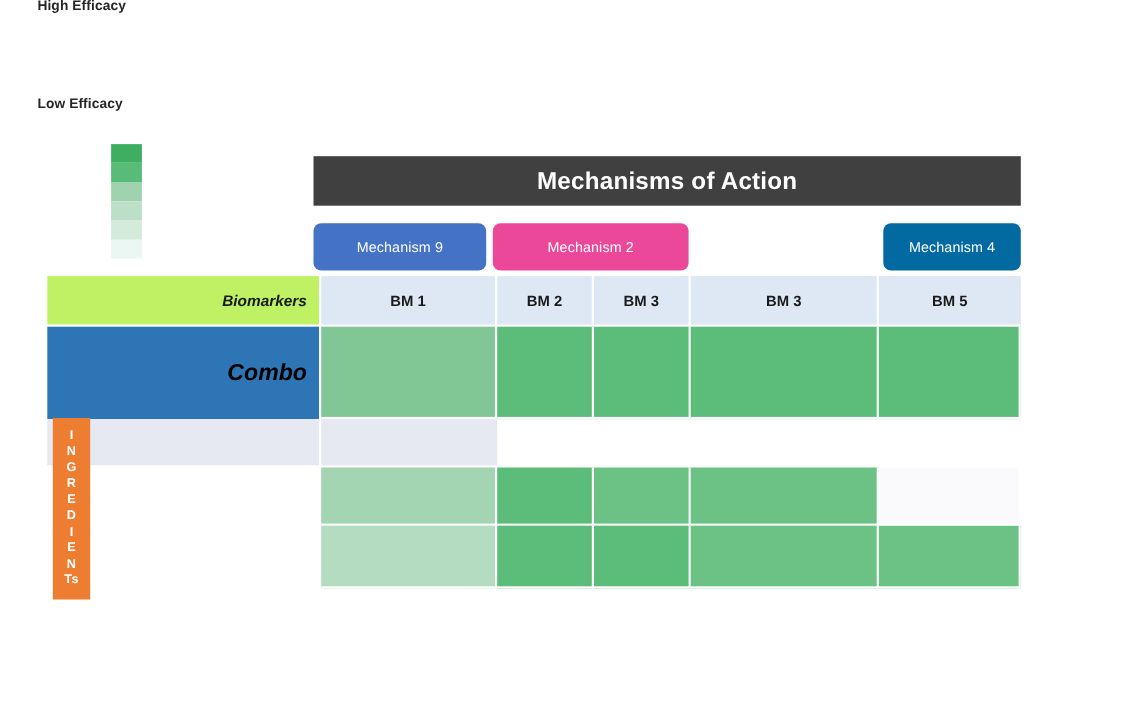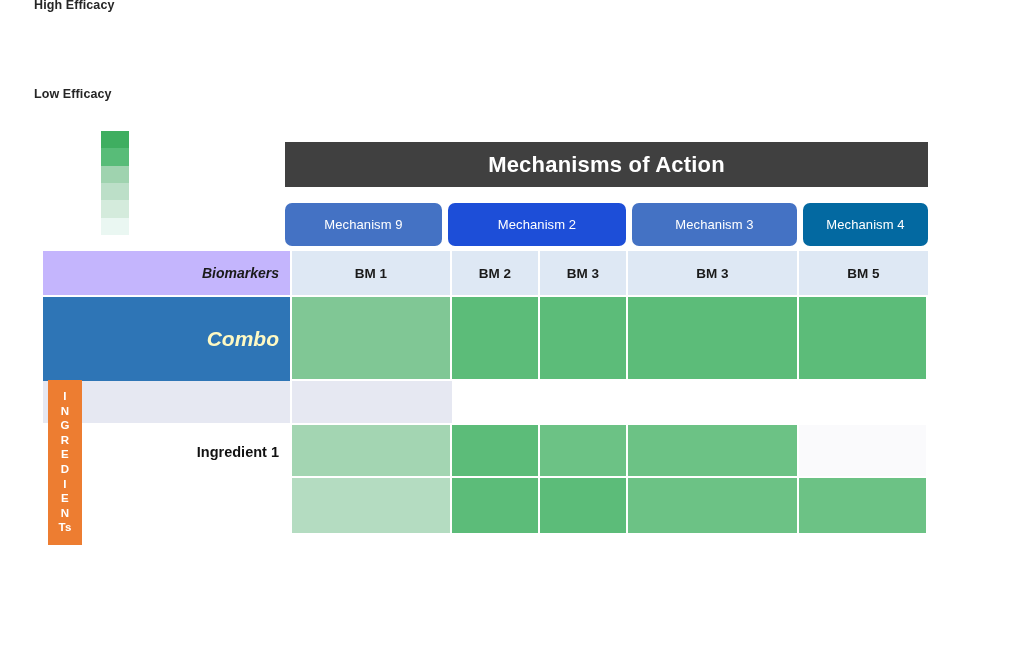--- a/index.html
+++ b/index.html
@@ -103,39 +103,39 @@
     border-right: 2px solid #ffffff;
     display: flex;
     align-items: center;
     justify-content: center;
     font-size: 13.5px;
     font-weight: bold;
     color: #1a1a1a;
   }
   .bm-head.last { border-right: none; }
   #biomarkers-label {
-    background: #c4b5fd;
+    background: #bef264;
     display: flex;
     align-items: center;
     justify-content: flex-end;
     padding-right: 11px;
     box-sizing: border-box;
     font-size: 14px;
     font-weight: bold;
     font-style: italic;
     color: #1a1a1a;
   }
   #combo-label {
     background: #2E75B6;
     display: flex;
     align-items: center;
     justify-content: flex-end;
     padding-right: 11px;
     box-sizing: border-box;
-    color: #fef9c3;
+    color: #000000;
     font-size: 21px;
     font-weight: bold;
     font-style: italic;
   }
   .row-label {
     display: flex;
     align-items: center;
     justify-content: flex-end;
     padding-right: 11px;
     box-sizing: border-box;
@@ -183,41 +183,39 @@
       <div class="legend-band" style="background: rgb(212, 235, 220);"></div>
       <div class="legend-band" style="background: rgb(234, 247, 242);"></div>
     </div>
   <div class="legend-label" id="legend-high">High Efficacy</div>
   <div class="legend-label" id="legend-low">Low Efficacy</div>
 
   <div id="moa-banner">Mechanisms of Action</div>
 
   <div id="mech-row">
       <div class="mech-chip" style="left: 0px; width: 157px; background: rgb(68, 114, 196);">Mechanism 9</div>
-      <div class="mech-chip" style="left: 163px; width: 178px; background: #1d4ed8;">Mechanism 2</div>
-      <div class="mech-chip" style="left: 347px; width: 165px; background: rgb(68, 114, 196);">Mechanism 3</div>
+      <div class="mech-chip" style="left: 163px; width: 178px; background: #ec4899;">Mechanism 2</div>
       <div class="mech-chip" style="left: 518px; width: 125px; background: #0369a1;">Mechanism 4</div>
     </div>
 
   <div id="grid">
       <div class="cell " id="biomarkers-label" style="left: 0px; top: 0px; width: 247px; height: 44px;">Biomarkers</div>
       <div class="cell bm-head" style="left: 249px; top: 0px; width: 160px; height: 44px;">BM 1</div>
       <div class="cell bm-head" style="left: 409px; top: 0px; width: 88px; height: 44px;">BM 2</div>
       <div class="cell bm-head" style="left: 497px; top: 0px; width: 88px; height: 44px;">BM 3</div>
       <div class="cell bm-head" style="left: 585px; top: 0px; width: 171px; height: 44px;">BM 3</div>
       <div class="cell bm-head last" style="left: 756px; top: 0px; width: 129px; height: 44px;">BM 5</div>
       <div class="cell " id="combo-label" style="left: 0px; top: 46px; width: 247px; height: 84px; background: rgb(46, 117, 182);">Combo</div>
       <div class="cell heat" style="left: 249px; top: 46px; width: 160px; height: 84px; background: rgb(128, 199, 149);"></div>
       <div class="cell heat" style="left: 409px; top: 46px; width: 88px; height: 84px; background: rgb(92, 188, 121);"></div>
       <div class="cell heat" style="left: 497px; top: 46px; width: 88px; height: 84px; background: rgb(92, 188, 121);"></div>
       <div class="cell heat" style="left: 585px; top: 46px; width: 171px; height: 84px; background: rgb(92, 188, 121);"></div>
       <div class="cell heat" style="left: 756px; top: 46px; width: 129px; height: 84px; background: rgb(92, 188, 121);"></div>
       <div class="cell spacer-cell" style="left: 0px; top: 130px; width: 247px; height: 42px; background: rgb(230, 232, 242);"></div>
       <div class="cell spacer-cell" style="left: 249px; top: 130px; width: 160px; height: 42px; background: rgb(230, 232, 242);"></div>
-      <div class="cell row-label" style="left: 0px; top: 174px; width: 247px; height: 53px;">Ingredient 1</div>
       <div class="cell heat" style="left: 249px; top: 174px; width: 160px; height: 53px; background: rgb(163, 213, 178);"></div>
       <div class="cell heat" style="left: 409px; top: 174px; width: 88px; height: 53px; background: rgb(92, 188, 121);"></div>
       <div class="cell heat" style="left: 497px; top: 174px; width: 88px; height: 53px; background: rgb(108, 194, 133);"></div>
       <div class="cell heat" style="left: 585px; top: 174px; width: 171px; height: 53px; background: rgb(108, 194, 133);"></div>
       <div class="cell heat" style="left: 756px; top: 174px; width: 129px; height: 53px; background: rgb(250, 250, 252);"></div>
       <div class="cell heat" style="left: 249px; top: 227px; width: 160px; height: 57px; background: rgb(180, 220, 193);"></div>
       <div class="cell heat" style="left: 409px; top: 227px; width: 88px; height: 57px; background: rgb(92, 188, 121);"></div>
       <div class="cell heat" style="left: 497px; top: 227px; width: 88px; height: 57px; background: rgb(92, 188, 121);"></div>
       <div class="cell heat" style="left: 585px; top: 227px; width: 171px; height: 57px; background: rgb(108, 194, 133);"></div>
       <div class="cell heat" style="left: 756px; top: 227px; width: 129px; height: 57px; background: rgb(108, 194, 133);"></div>

